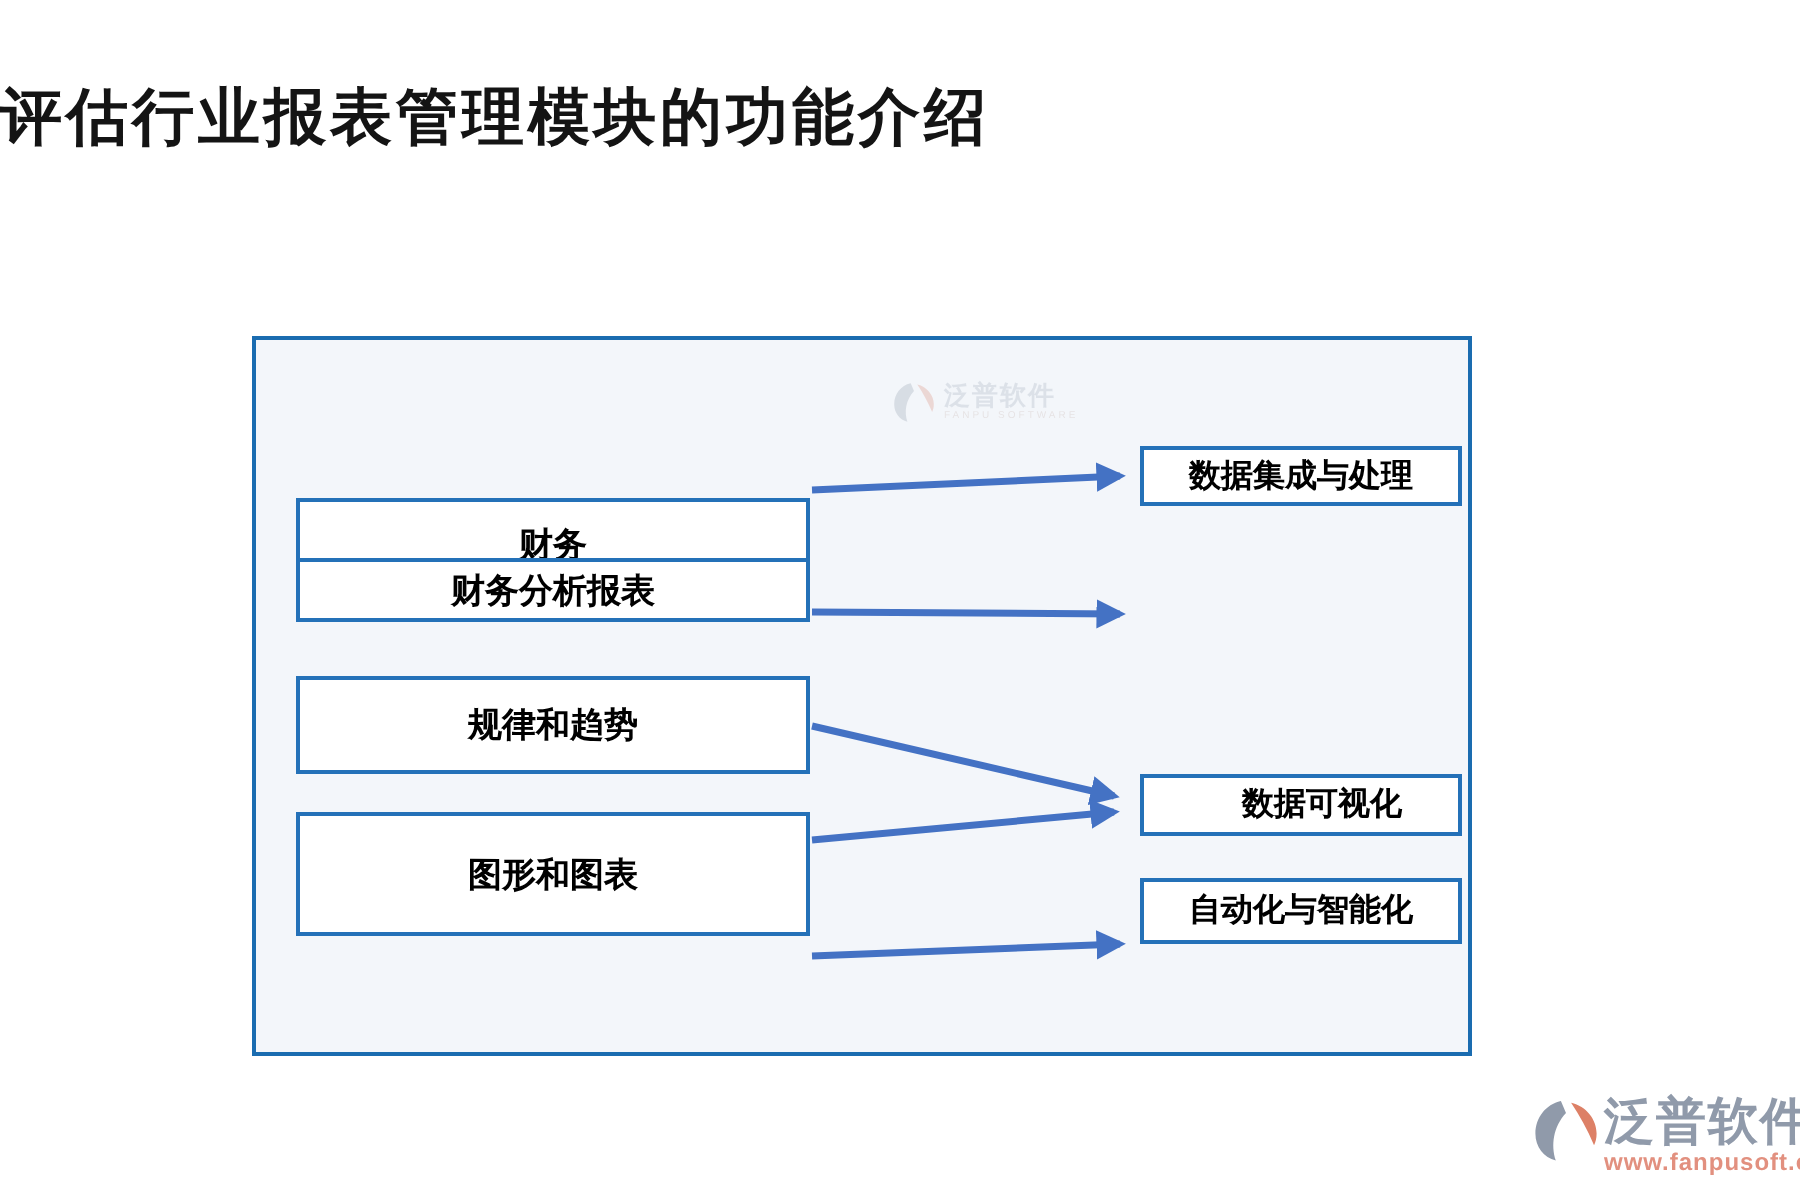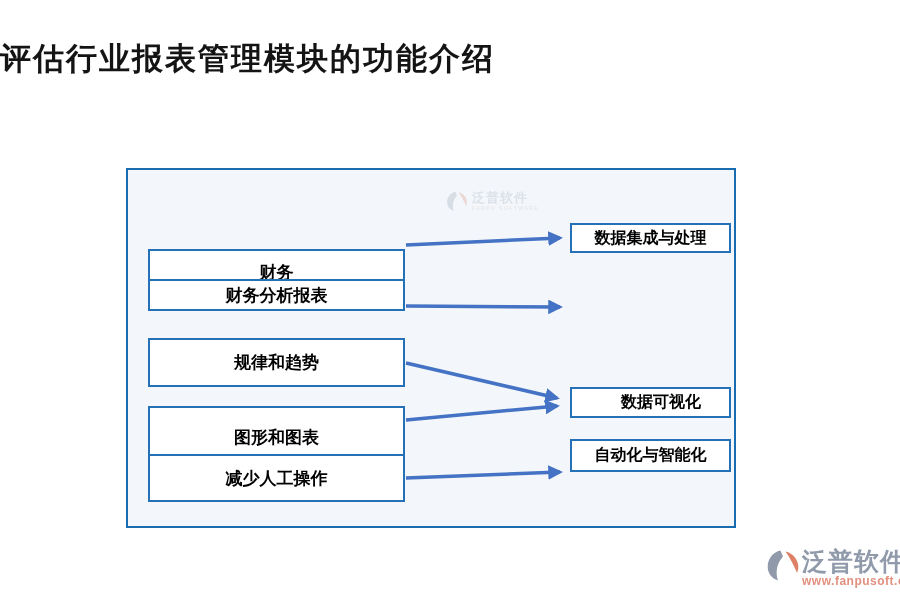--- a/index.html
+++ b/index.html
@@ -84,23 +84,20 @@
   </div>
   <div class="node left-node" style="top:109px; height:32px;">
     <span>财务分析报表</span>
   </div>
   <div class="node left-node" style="top:168px; height:49px;">
     <span>规律和趋势</span>
   </div>
   <div class="node left-node" style="top:236px; height:62px;">
     <span>图形和图表</span>
   </div>
-  <div class="node left-node" style="top:284px; height:48px;">
-    <span>减少人工操作</span>
-  </div>
 
   <div class="node right-node" style="top:53px;  height:30px;">
     <span>数据集成与处理</span>
   </div>
   <div class="node right-node" style="top:217px; height:31px;padding-left:21px;">
     <span>数据可视化</span>
   </div>
   <div class="node right-node" style="top:269px; height:33px;align-items:center;">
     <span>自动化与智能化</span>
   </div>

